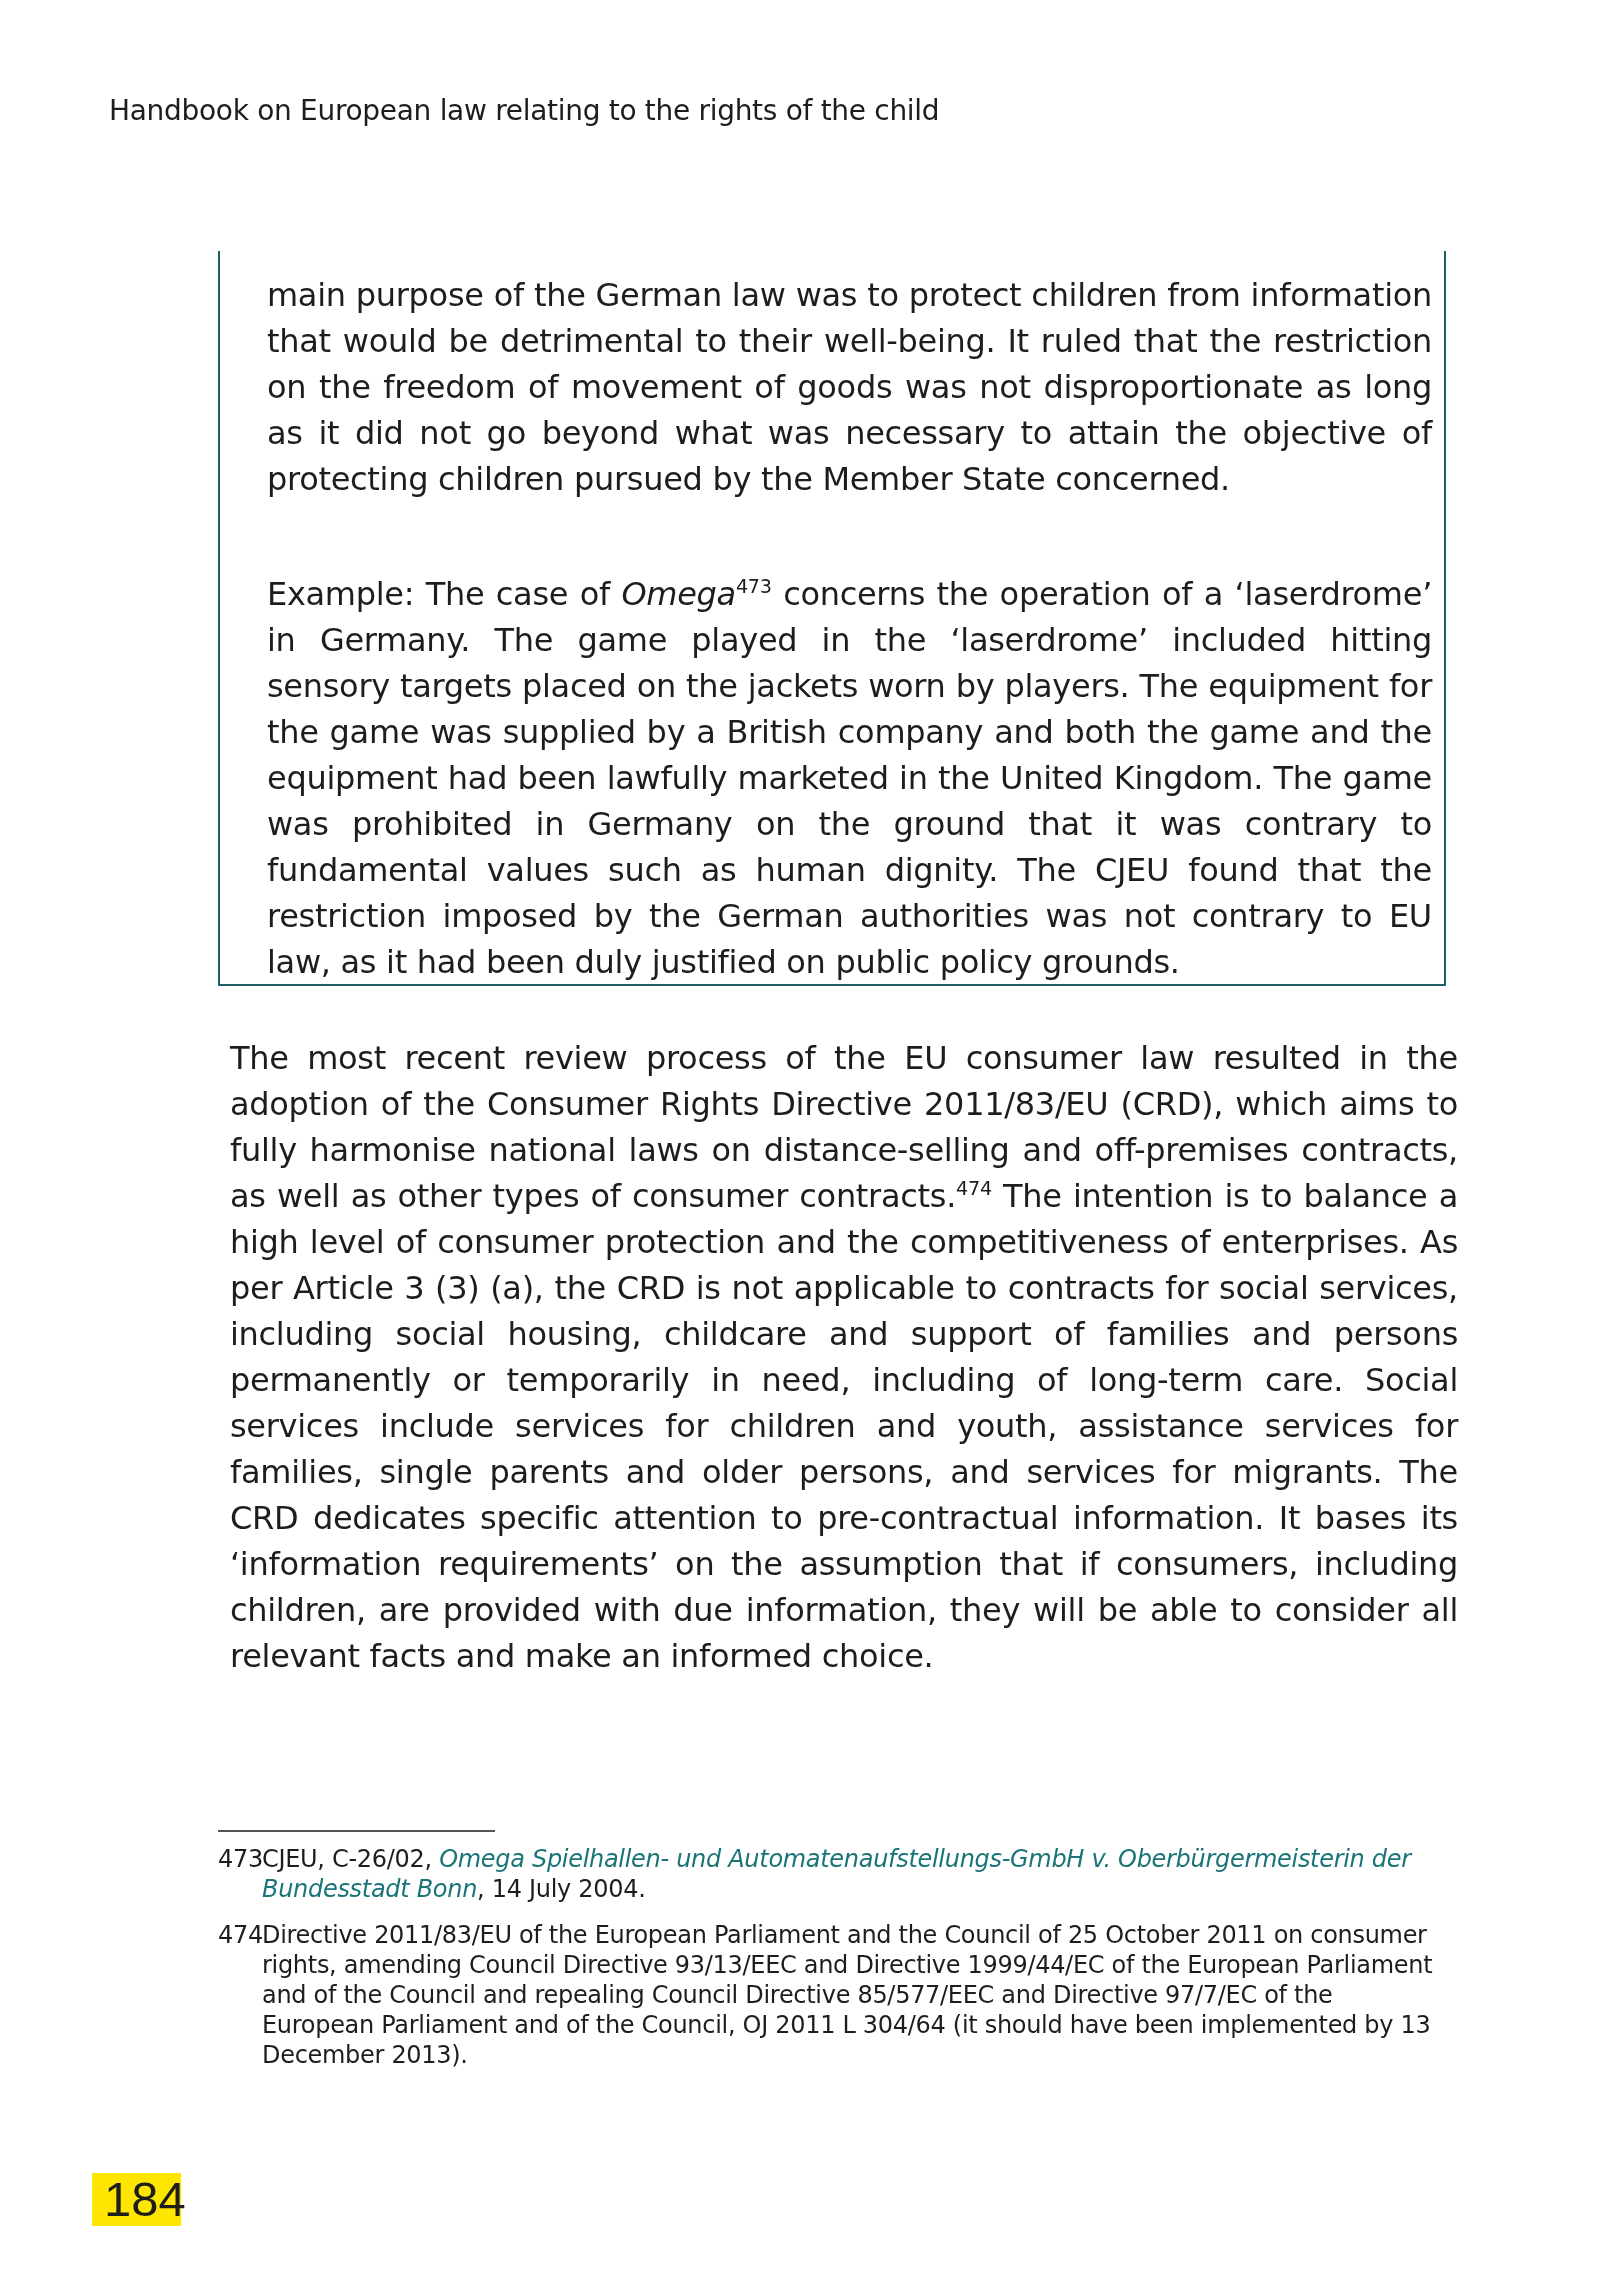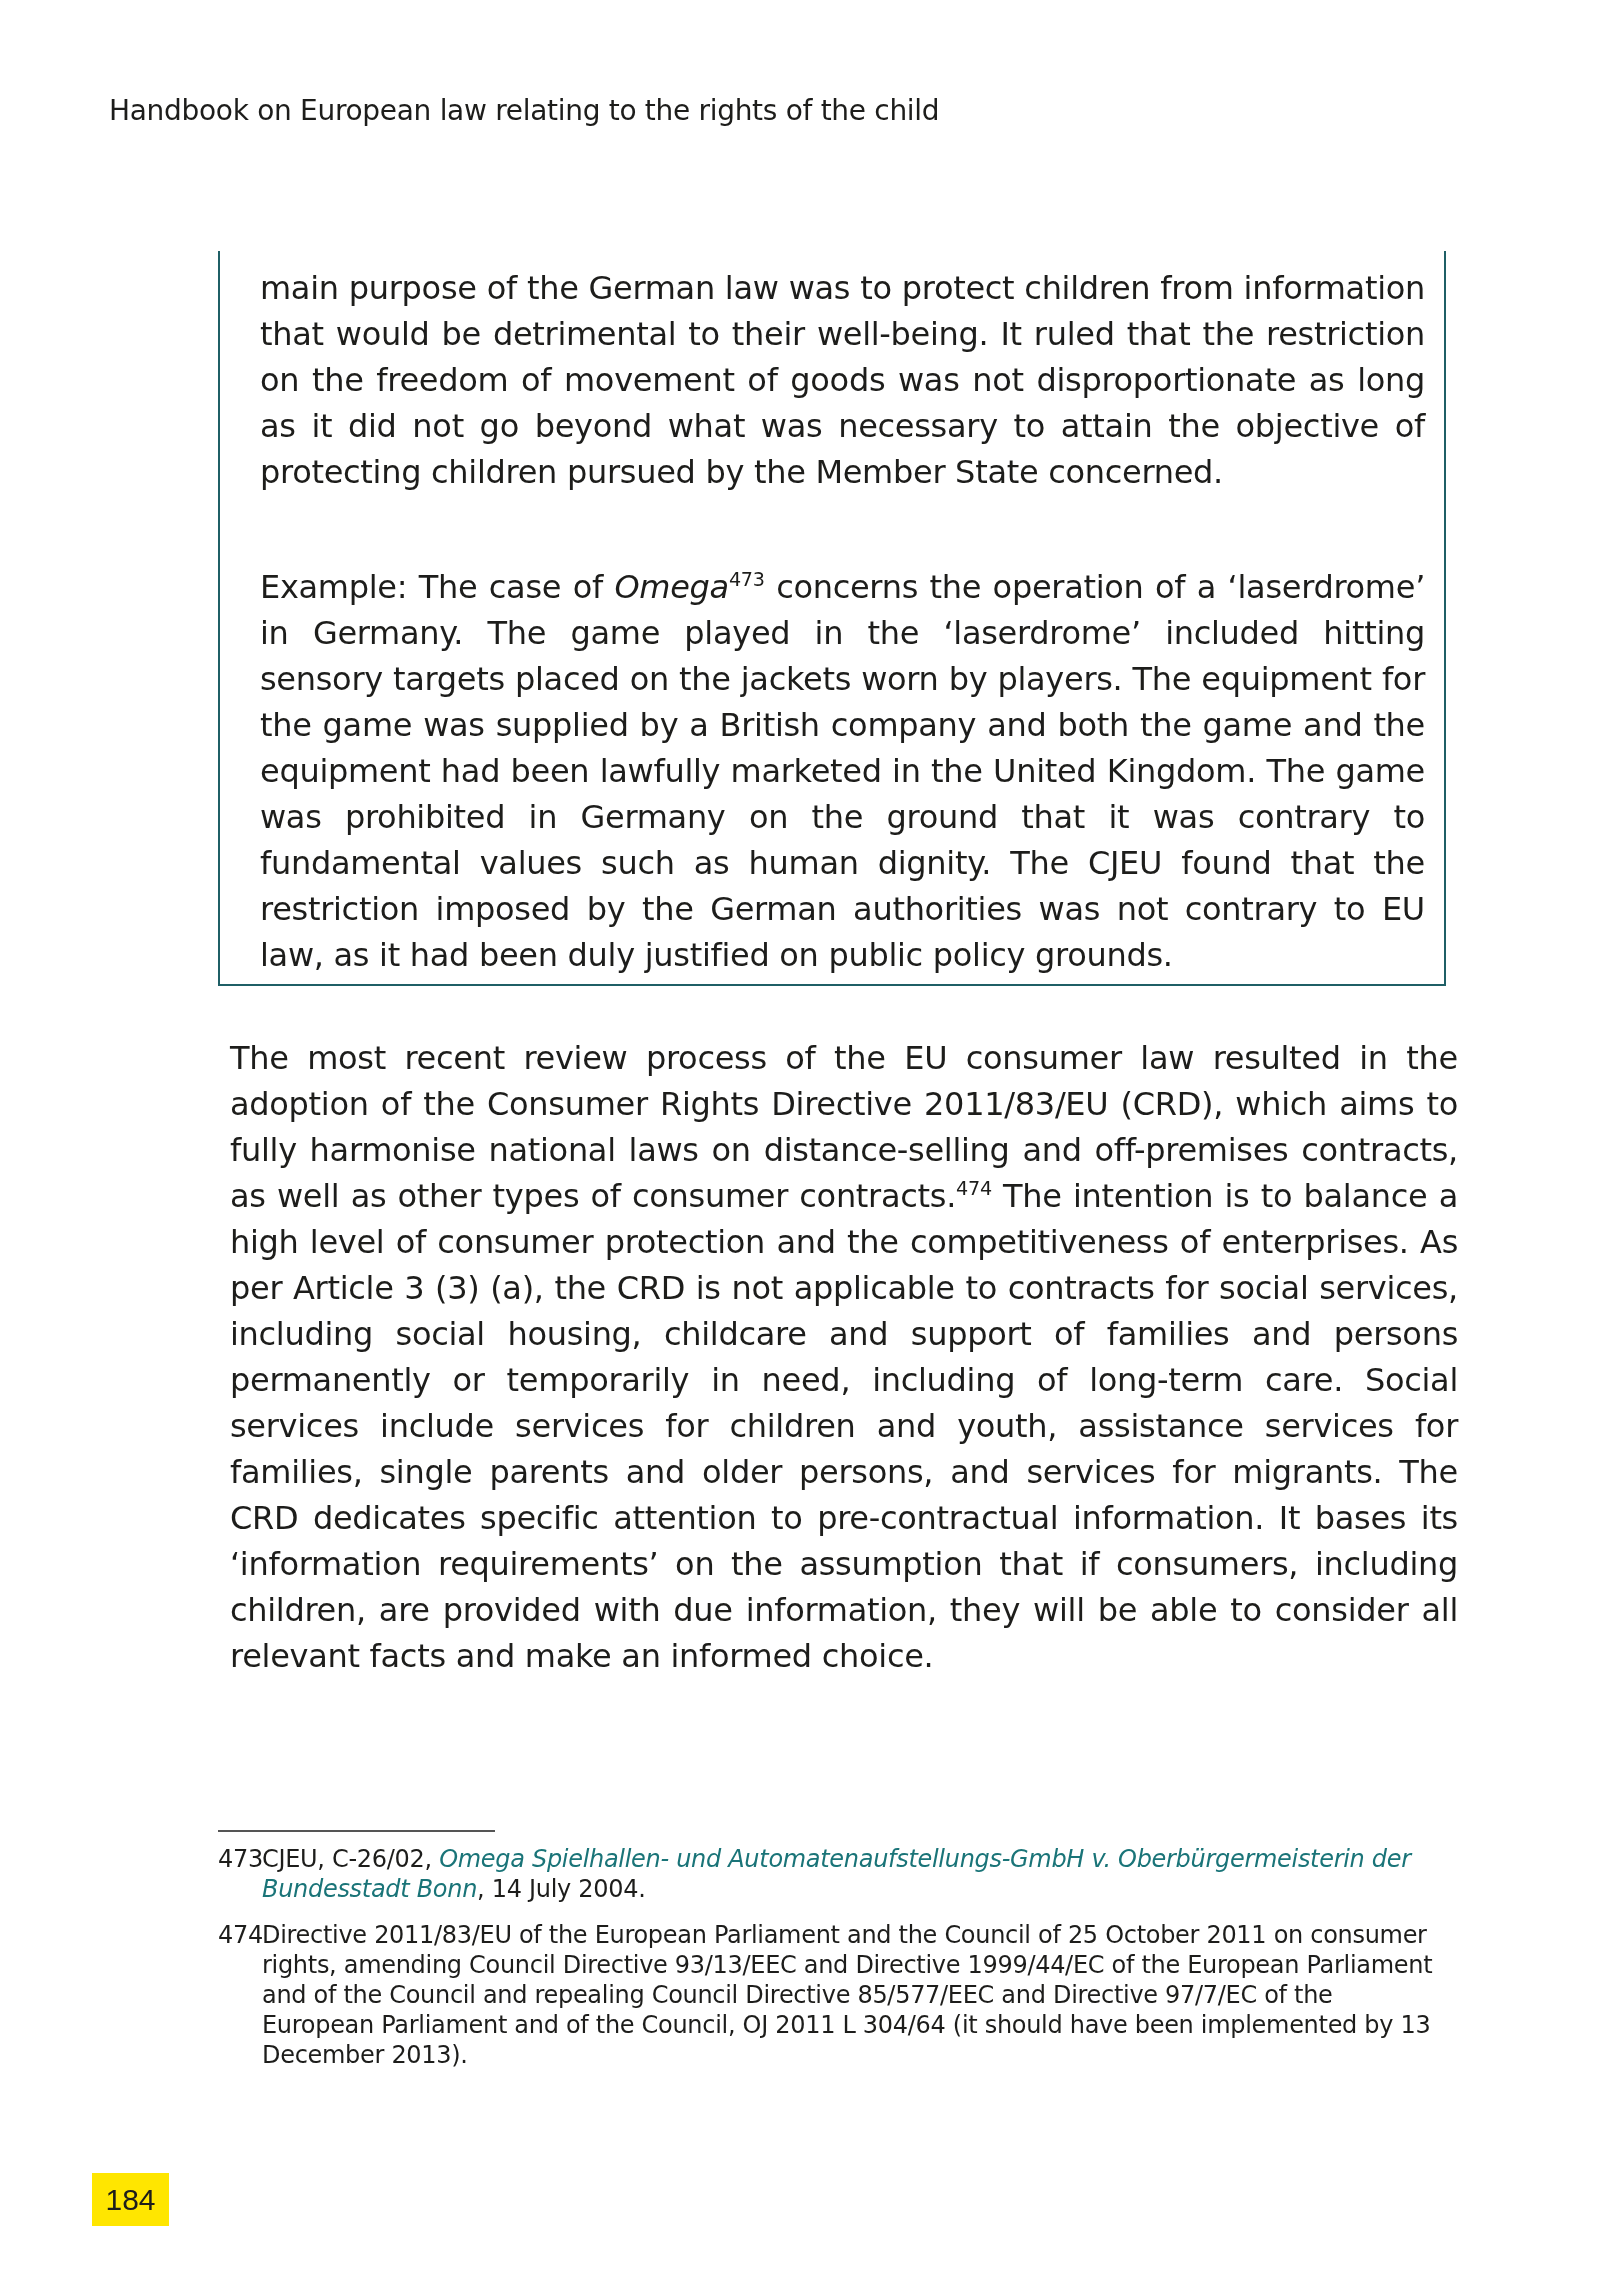--- a/index.html
+++ b/index.html
@@ -3,40 +3,40 @@
 <meta charset="utf-8">
 <style>
   html, body { margin: 0; padding: 0; background: #ffffff; }
   body { width: 1614px; height: 2290px; position: relative; overflow: hidden;
          font-family: "DejaVu Sans", sans-serif; color: #1d1d1b; }
   .running-head { position: absolute; left: 109px; top: 94px; font-size: 28px;
                   letter-spacing: -0.3px; color: #1d1d1b; }
   .example-box { position: absolute; left: 218px; top: 251px; width: 1228px; height: 735px;
                  border-left: 2.8px solid #1f5f66; border-right: 2.8px solid #1f5f66;
                  border-bottom: 2.8px solid #1f5f66; box-sizing: border-box; }
-  .box-para { position: absolute; left: 33px; width: 1165px; margin: 7px;
+  .box-para { position: absolute; left: 33px; width: 1165px; margin: 14px;
               font-size: 32px; line-height: 46px; text-align: justify;
               letter-spacing: -0.3px; }
   .box-para.p1 { top: 7.4px; }
   .box-para.p2 { top: 306px; }
   .body-para { position: absolute; left: 218px; top: 1023px; width: 1228px; margin: 12px;
                font-size: 32px; line-height: 46px; text-align: justify; letter-spacing: -0.3px; }
   sup { font-size: 60%; line-height: 0; vertical-align: super; }
   .it { font-style: italic; }
   .fn-rule { position: absolute; left: 218px; top: 1830px; width: 277px; height: 1.8px; background: #555; }
   .footnote { position: absolute; left: 218px; width: 1228px; font-size: 24px; line-height: 30px;
               letter-spacing: -0.3px; }
   .footnote.f473 { top: 1844px; }
   .footnote.f474 { top: 1920px; }
   .fn-num { position: absolute; left: 0; top: 0; }
   .fn-text { margin-left: 44px; display: block; }
   .teal { color: #1a7478; font-style: italic; }
   .page-num { position: absolute; left: 92px; top: 2173px; width: 77px; height: 53px;
-              background: #ffe600; font-size: 30px; line-height: 53px; text-align: center;
-              font-family: "Liberation Sans", sans-serif; color: #1d1d1b; }
+              background: #ffe600; font-size: 49px; line-height: 53px; text-align: center;
+              font-family: "Liberation Sans", sans-serif; color: #1d1d1b; padding-left: 12px; }
 </style>
 </head>
 <body>
 
 <div class="running-head">Handbook on European law relating to the rights of the child</div>
 
 <div class="example-box">
   <p class="box-para p1">main purpose of the German law was to protect children from information that would be detrimental to their well-being. It ruled that the restriction on the freedom of movement of goods was not disproportionate as long as it did not go beyond what was necessary to attain the objective of protecting children pursued by the Member State concerned.</p>
   <p class="box-para p2"><span>Example: The case of </span><span class="it">Omega</span><sup>473</sup><span> concerns the operation of a ‘laserdrome’ in Germany. The game played in the ‘laserdrome’ included hitting sensory targets placed on the jackets worn by players. The equipment for the game was supplied by a British company and both the game and the equipment had been lawfully marketed in the United Kingdom. The game was prohibited in Germany on the ground that it was contrary to fundamental values such as human dignity. The CJEU found that the restriction imposed by the German authorities was not contrary to EU law, as it had been duly justified on public policy grounds.</span></p>
 </div>

